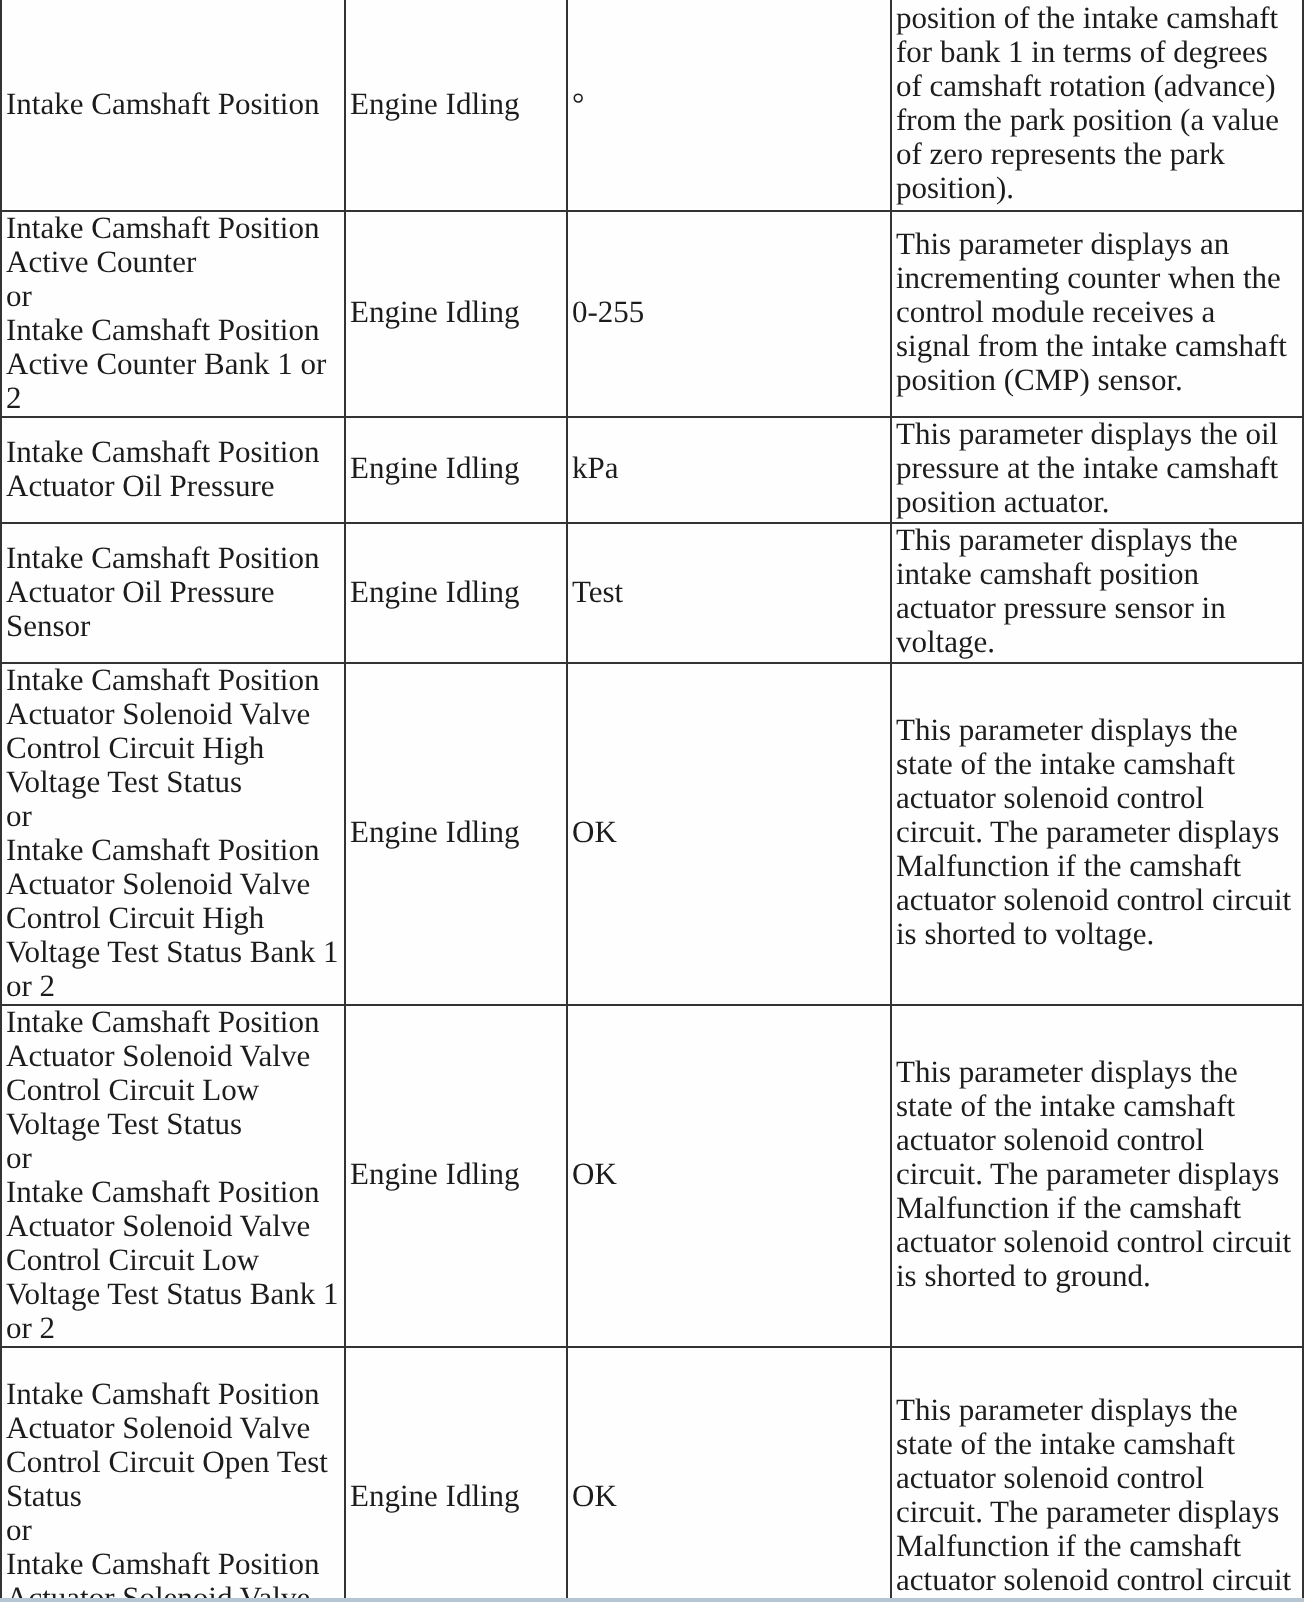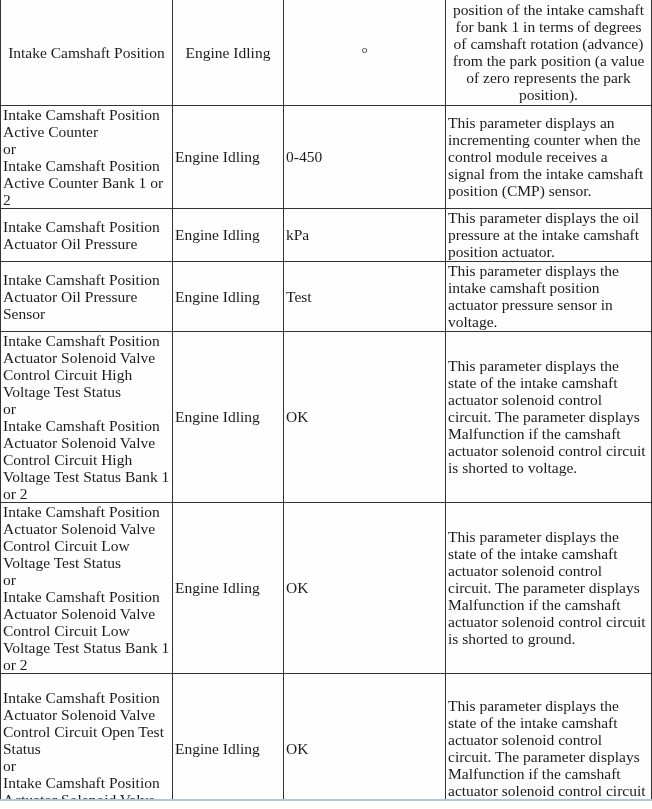--- a/index.html
+++ b/index.html
@@ -20,21 +20,21 @@
   }
   table.data-table td {
     border: 1.5px solid #333333;
     vertical-align: middle;
     padding: 0 2px;
     font-size: 15.5px;
     line-height: 17px;
     white-space: pre;
     overflow: hidden;
   }
-  tr.r0 td { border-top: none; text-align: center; }
+  tr.r0 td { border-top: none; }
   col.c1 { width: 172px; }
   col.c2 { width: 111px; }
   col.c3 { width: 162px; }
   col.c4 { width: 206px; }
   tr.r0 { height: 105px; }
   tr.r1 { height: 102px; }
   tr.r2 { height: 53px;  }
   tr.r3 { height: 70px;  }
   tr.r4 { height: 170px; }
   tr.r5 { height: 169px; }
@@ -73,21 +73,21 @@
 position).</td>
       </tr>
       <tr class="r1">
         <td>Intake Camshaft Position
 Active Counter
 or
 Intake Camshaft Position
 Active Counter Bank 1 or
 2</td>
         <td>Engine Idling</td>
-        <td>0-450</td>
+        <td>0-255</td>
         <td>This parameter displays an
 incrementing counter when the
 control module receives a
 signal from the intake camshaft
 position (CMP) sensor.</td>
       </tr>
       <tr class="r2">
         <td>Intake Camshaft Position
 Actuator Oil Pressure</td>
         <td>Engine Idling</td>

